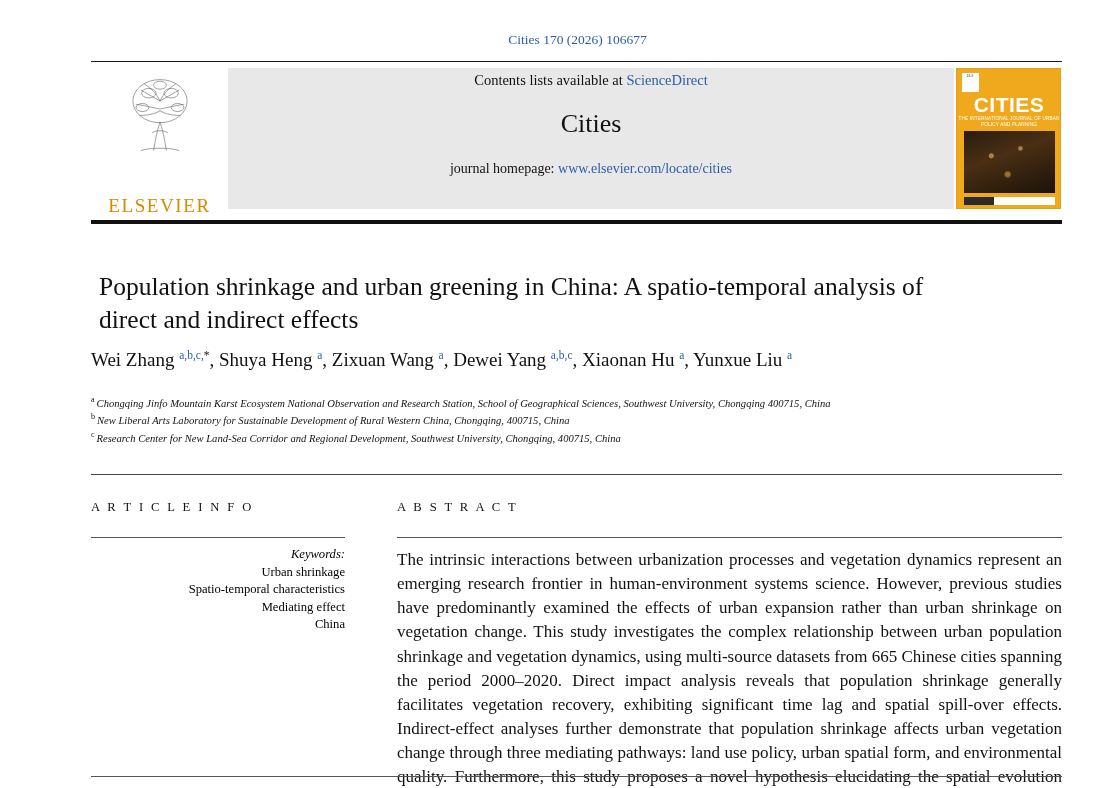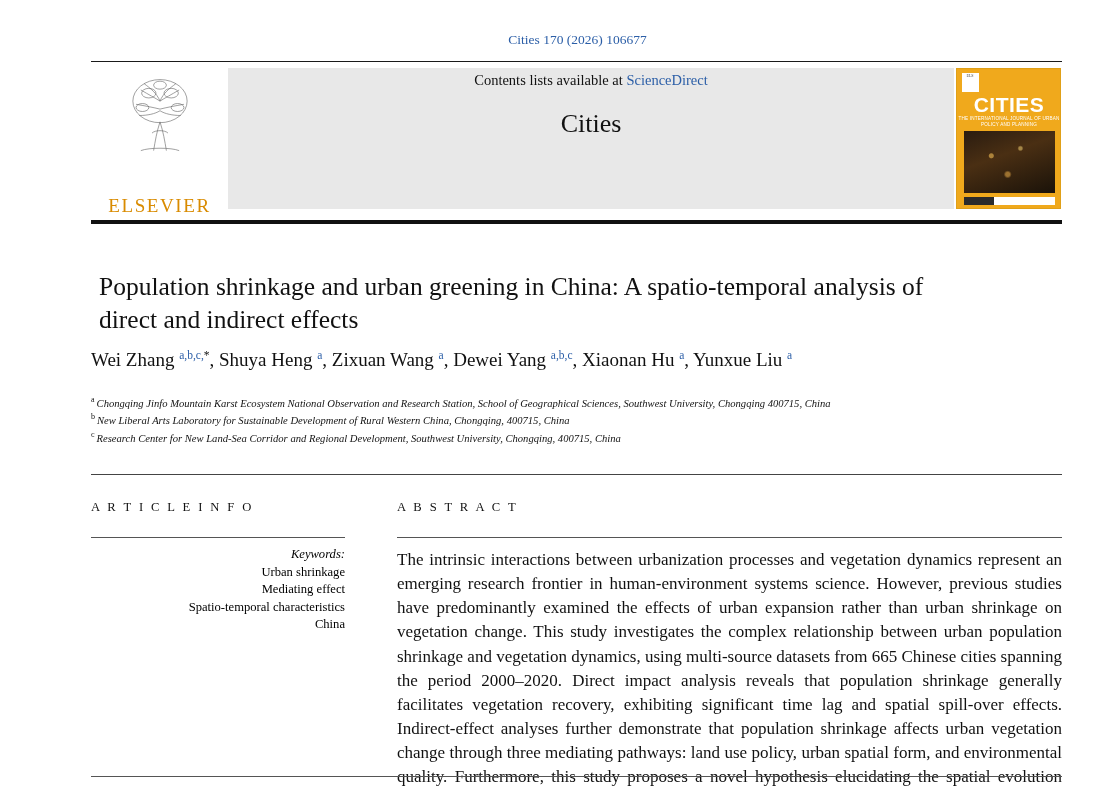--- a/index.html
+++ b/index.html
@@ -292,20 +292,23 @@
           </g>
         </svg>
         <div class="elsevier-word">ELSEVIER</div>
       </div>
 
       <div class="center-band">
         <div class="contents-line">
           <span>Contents lists available at </span><a href="#">ScienceDirect</a>
         </div>
         <div class="journal-name">Cities</div>
+        <div class="homepage-line">
+          <span>journal homepage: </span><a href="#">www.elsevier.com/locate/cities</a>
+        </div>
       </div>
 
       <div class="cover-block">
         <div class="cover">
           <div class="cover-logo">ELS</div>
           <div class="cover-title">CITIES</div>
           <div class="cover-sub">THE INTERNATIONAL JOURNAL OF URBAN POLICY AND PLANNING</div>
           <div class="cover-photo"></div>
           <div class="cover-bottom"></div>
           <div class="cover-bottom-bar"></div>
@@ -326,22 +329,22 @@
     </div>
 
   <div class="rule-mid"></div>
 
   <div class="col-left">
     <div class="sec-head">A R T I C L E  I N F O</div>
     <div class="thin-rule"></div>
     <div class="kw-label">Keywords:</div>
     <div class="kw-list">
         <div>Urban shrinkage</div>
+        <div>Spatio-temporal characteristics</div>
         <div>Mediating effect</div>
-        <div>Spatio-temporal characteristics</div>
         <div>China</div>
       </div>
   </div>
 
   <div class="col-right">
     <div class="sec-head">A B S T R A C T</div>
     <div class="thin-rule"></div>
     <div class="abstract-body">The intrinsic interactions between urbanization processes and vegetation dynamics represent an emerging research frontier in human-environment systems science. However, previous studies have predominantly examined the effects of urban expansion rather than urban shrinkage on vegetation change. This study investigates the complex relationship between urban population shrinkage and vegetation dynamics, using multi-source datasets from 665 Chinese cities spanning the period 2000–2020. Direct impact analysis reveals that population shrinkage generally facilitates vegetation recovery, exhibiting significant time lag and spatial spill-over effects. Indirect-effect analyses further demonstrate that population shrinkage affects urban vegetation change through three mediating pathways: land use policy, urban spatial form, and environmental quality. Furthermore, this study proposes a novel hypothesis elucidating the spatial evolution characteristics of urban shrinkage and its impacts on vegetation across divergent urbanization stages. This research clarifies the complex response mechanisms between urban shrinkage and vegetation change, offering significant implications for green transformation strategies in shrinking cities and the advancement of the United Nations Sustainable Development Goals (SDGs).</div>
   </div>
 

